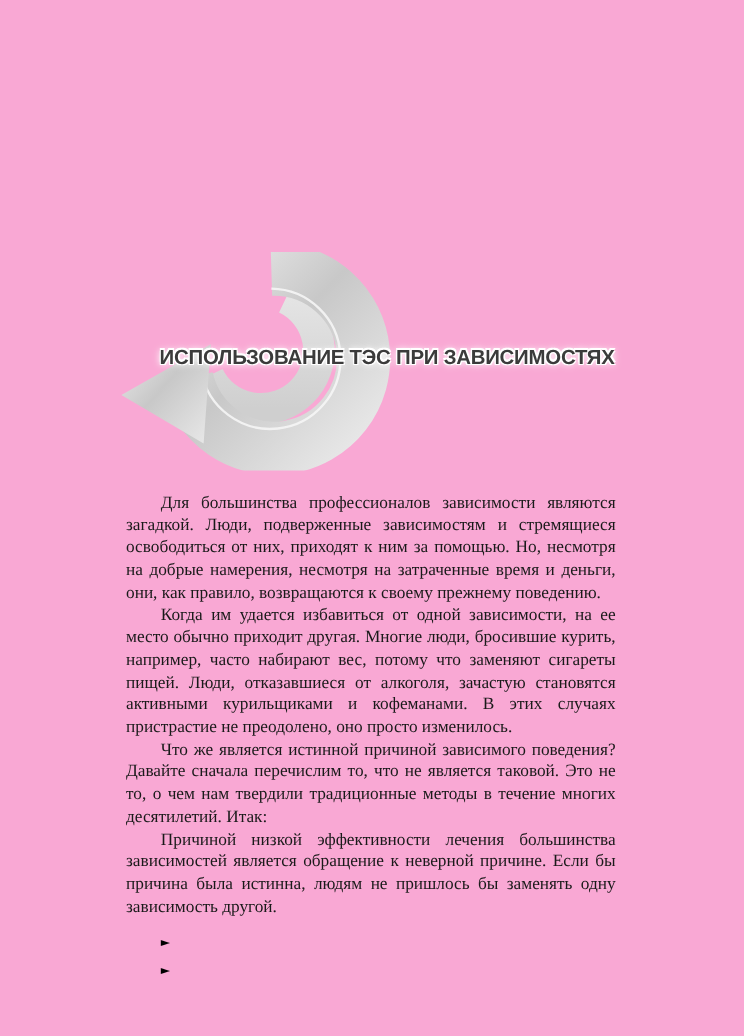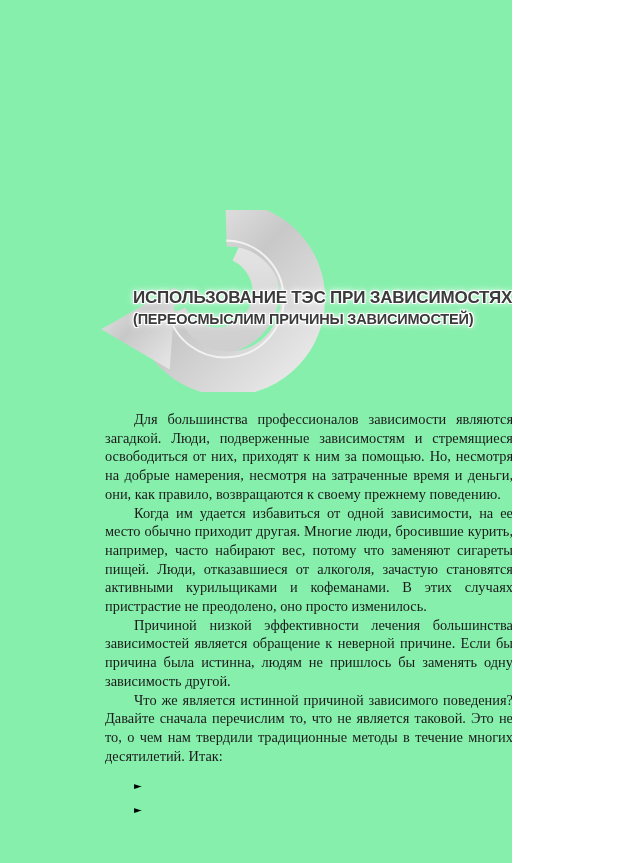--- a/index.html
+++ b/index.html
@@ -2,23 +2,23 @@
 <html><head>
 <meta charset="utf-8">
 <style>
   html, body {
     margin: 0;
     padding: 0;
     background: #ffffff;
   }
   .page {
     position: relative;
-    width: 512px;
+    width: 620px;
     height: 863px;
-    background: #86efac;
+    background: #f9a8d4;
     overflow: hidden;
     font-family: "Liberation Serif", serif;
     color: #1a1a1a;
   }
   .swirl-wrap {
     position: absolute;
     left: 85px;
     top: 210px;
     width: 252px;
     height: 182px;
@@ -104,28 +104,27 @@
       <path d="M 140 14 A 74 74 0 1 1 70 104" fill="none" stroke="url(#g1)" stroke-width="44"></path>
 
       <path d="M 140 30 A 58 58 0 1 1 82 98" fill="none" stroke="#f5f5f5" stroke-width="2" opacity="0.9"></path>
 
       <polygon points="16,118 90,76 84,158" fill="url(#g1)"></polygon>
     </svg>
   </div>
 
   <div class="heading">
     <div class="line1">ИСПОЛЬЗОВАНИЕ ТЭС ПРИ ЗАВИСИМОСТЯХ</div>
-    <div class="line2">(ПЕРЕОСМЫСЛИМ ПРИЧИНЫ ЗАВИСИМОСТЕЙ)</div>
   </div>
 
   <div class="body-text">
     <p>Для большинства профессионалов зависимости являются загадкой. Люди, подверженные зависимостям и стремящиеся освободиться от них, приходят к ним за помощью. Но, несмотря на добрые намерения, несмотря на затраченные время и деньги, они, как правило, возвращаются к своему прежнему поведению.</p>
     <p>Когда им удается избавиться от одной зависимости, на ее место обычно приходит другая. Многие люди, бросившие курить, например, часто набирают вес, потому что заменяют сигареты пищей. Люди, отказавшиеся от алкоголя, зачастую становятся активными курильщиками и кофеманами. В этих случаях пристрастие не преодолено, оно просто изменилось.</p>
+    <p>Что же является истинной причиной зависимого поведения? Давайте сначала перечислим то, что не является таковой. Это не то, о чем нам твердили традиционные методы в течение многих десятилетий. Итак:</p>
     <p>Причиной низкой эффективности лечения большинства зависимостей является обращение к неверной причине. Если бы причина была истинна, людям не пришлось бы заменять одну зависимость другой.</p>
-    <p>Что же является истинной причиной зависимого поведения? Давайте сначала перечислим то, что не является таковой. Это не то, о чем нам твердили традиционные методы в течение многих десятилетий. Итак:</p>
 
     <div class="bullet-list">
       <div class="bullet-item">
         <span class="bullet-marker">►</span>
       </div>
       <div class="bullet-item">
         <span class="bullet-marker">►</span>
       </div>
     </div>
   </div>

